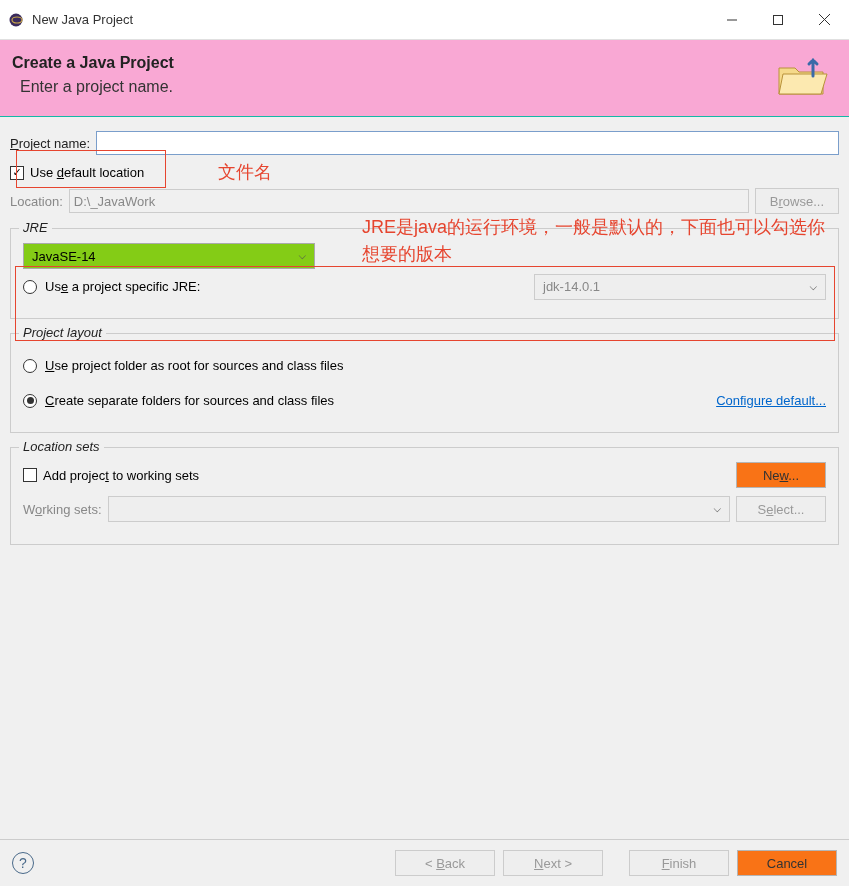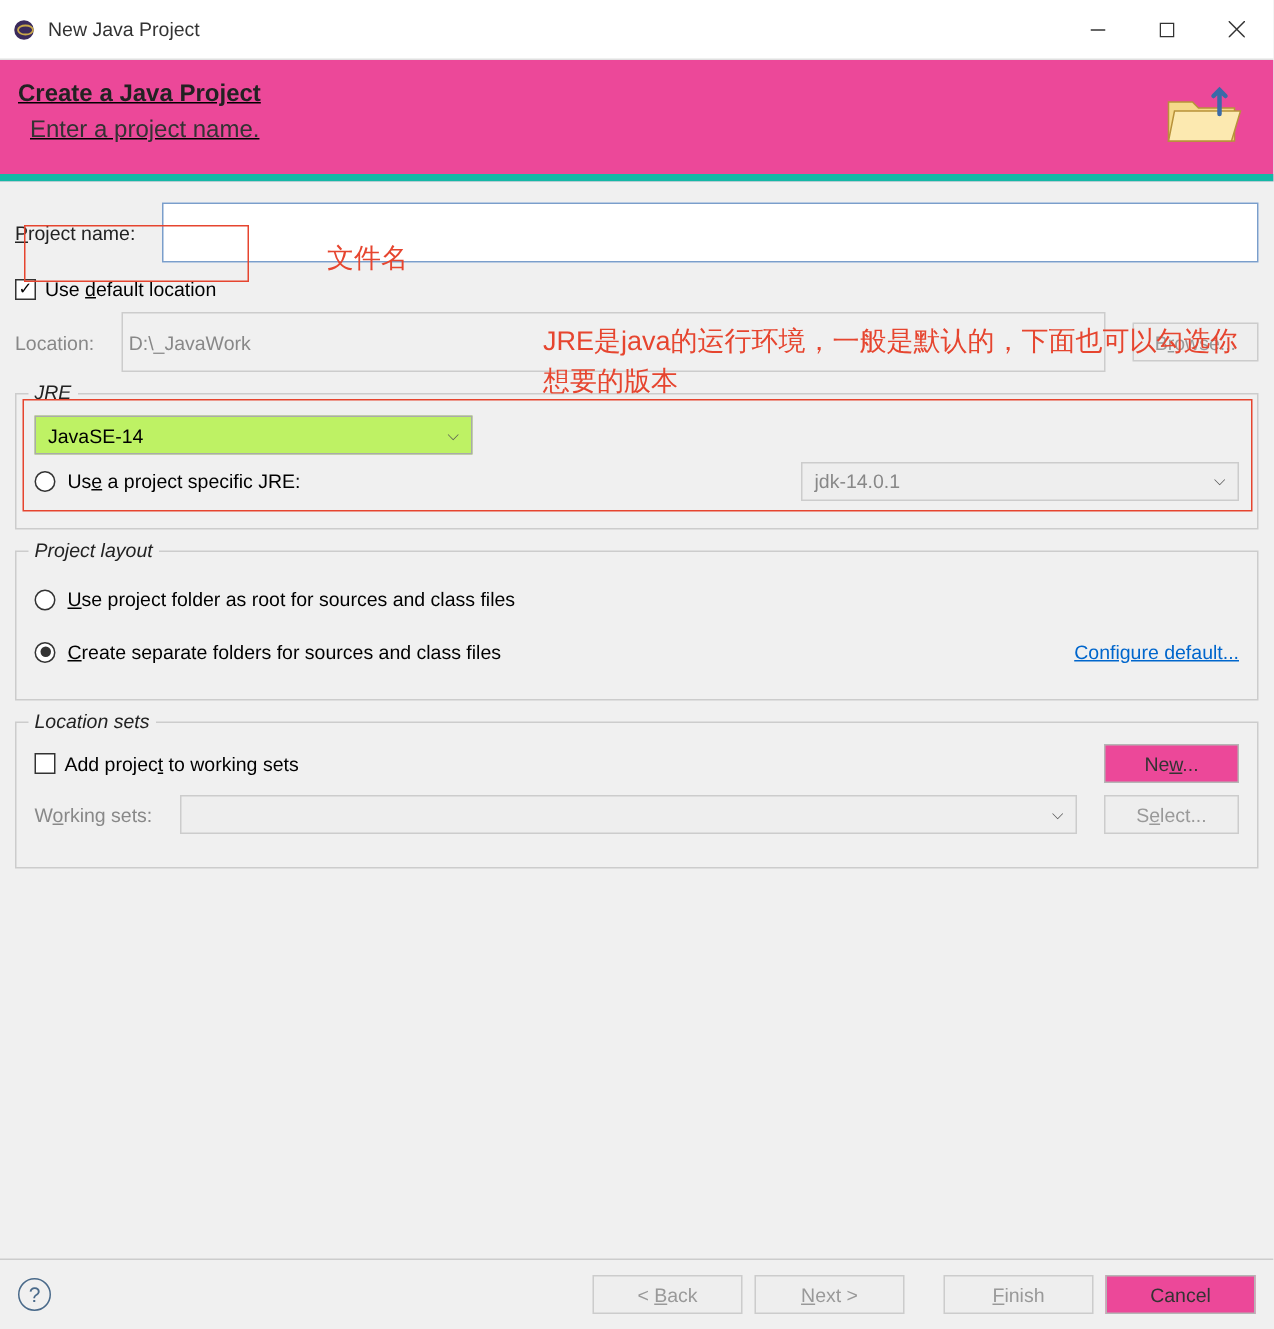--- a/index.html
+++ b/index.html
@@ -24,45 +24,44 @@
       width: 16px; height: 16px;
       margin-right: 8px;
     }
     .titlebar-title { flex: 1; color: #333; }
     .win-btn {
       width: 46px; height: 32px;
       display: flex; align-items: center; justify-content: center;
       color: #333;
     }
     .header {
-      background: #ec4899;
+      background: #f9a8d4;
       padding: 14px 18px 14px 12px;
       display: flex;
       align-items: flex-start;
-      border-bottom: 5px solid #14b8a6;
-      text-decoration: underline;
+      border-bottom: 1px solid #14b8a6;
     }
     .header-left { flex: 1; }
     .header-title { font-size: 16px; font-weight: bold; color: #222; margin-bottom: 6px; }
     .header-sub { font-size: 16px; color: #333; margin-left: 8px; }
     .header-icon { width: 56px; height: 48px; }
     .content {
       padding: 14px 10px;
       background: #f0f0f0;
     }
     .field-row {
       display: flex;
       align-items: center;
       margin-bottom: 8px;
-      gap: 18px;
+      gap: 6px;
     }
     .field-label { color: #222; }
     .text-input {
       flex: 1;
-      height: 40px;
+      height: 24px;
       border: 1px solid #7a9ecb;
       background: #fff;
       padding: 0 4px;
       font-family: inherit;
       font-size: 13px;
     }
     .text-input.disabled { background: #f0f0f0; border-color: #ccc; color: #888; }
     .checkbox-row { display: flex; align-items: center; gap: 6px; margin: 10px 0 8px 0; }
     .checkbox {
       width: 14px; height: 14px;
@@ -74,21 +73,21 @@
     .btn {
       height: 26px;
       padding: 0 14px;
       background: #e8e8e8;
       border: 1px solid #b5b5b5;
       color: #333;
       font-family: inherit;
       font-size: 13px;
     }
     .btn.disabled { color: #999; border-color: #ccc; background: #eee; }
-    .btn.light { background: #ec4899; }
+    .btn.light { background: #f97316; }
     .fieldset {
       border: 1px solid #ccc;
       margin: 14px 0;
       padding: 14px 12px 14px 12px;
       position: relative;
     }
     .fieldset-legend {
       position: absolute;
       top: -9px; left: 8px;
       background: #f0f0f0;
@@ -107,21 +106,21 @@
       border: 1px solid #333;
       border-radius: 50%;
       background: #fff;
       display: flex; align-items: center; justify-content: center;
     }
     .radio.selected::after {
       content: ""; width: 7px; height: 7px; background: #333; border-radius: 50%;
     }
     .select {
       border: 1px solid #aaa;
-      background: #bef264;
+      background: #84cc16;
       height: 26px;
       display: flex;
       align-items: center;
       justify-content: space-between;
       padding: 0 8px;
       min-width: 280px;
     }
     .select.disabled { color: #888; background: #eee; border-color: #ccc; }
     .link { color: #0066cc; text-decoration: underline; cursor: pointer; }
     .row-spread { display: flex; justify-content: space-between; align-items: center; }

